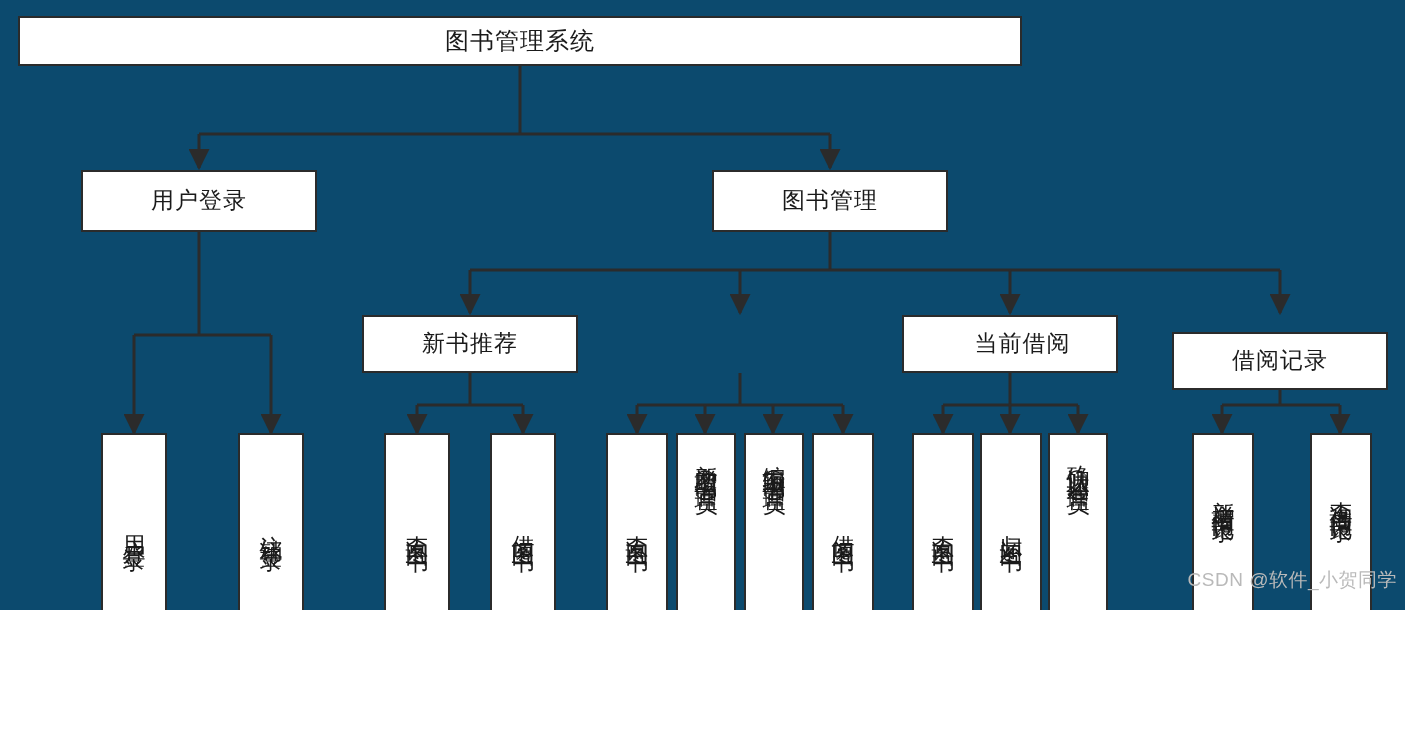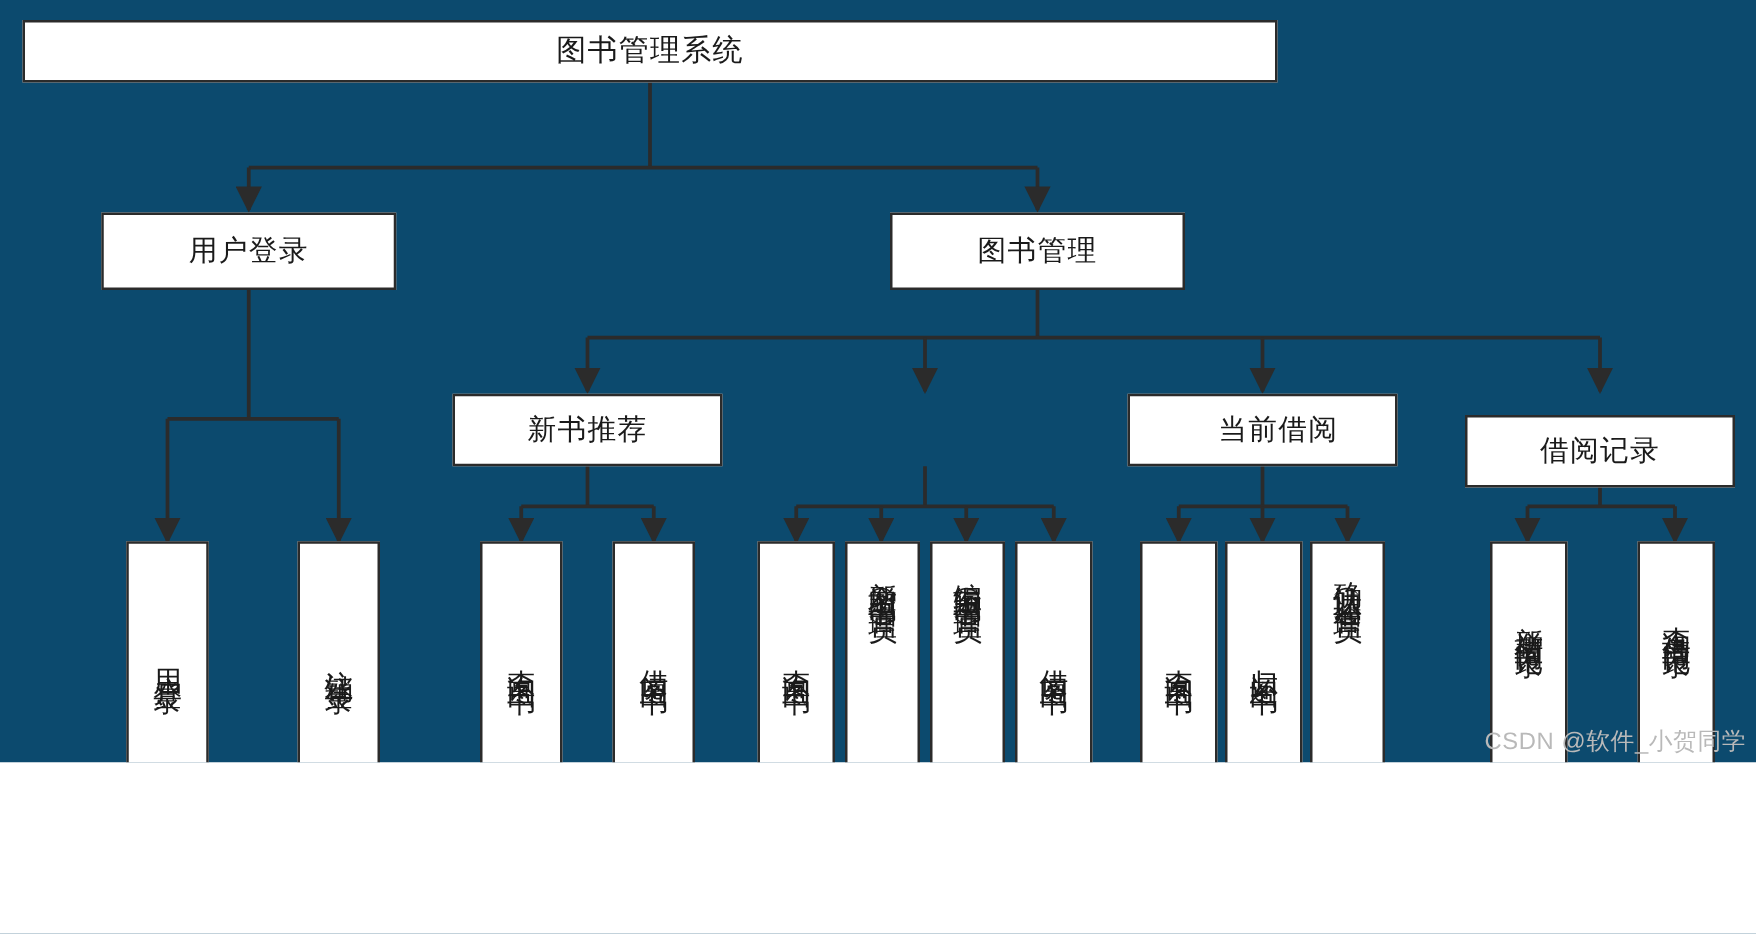--- a/index.html
+++ b/index.html
@@ -60,21 +60,21 @@
     letter-spacing: 5px;
     line-height: 1;
     white-space: nowrap;
   }
   .v-node.tall-text .node-label {
     letter-spacing: 4px;
   }
   .watermark {
     position: absolute;
     right: 8px;
-    bottom: 4px;
+    bottom: 17px;
     font-size: 19px;
     color: #b9b9b9;
     letter-spacing: 0.5px;
     white-space: nowrap;
     z-index: 5;
   }
 </style>
 </head>
 <body>
 

